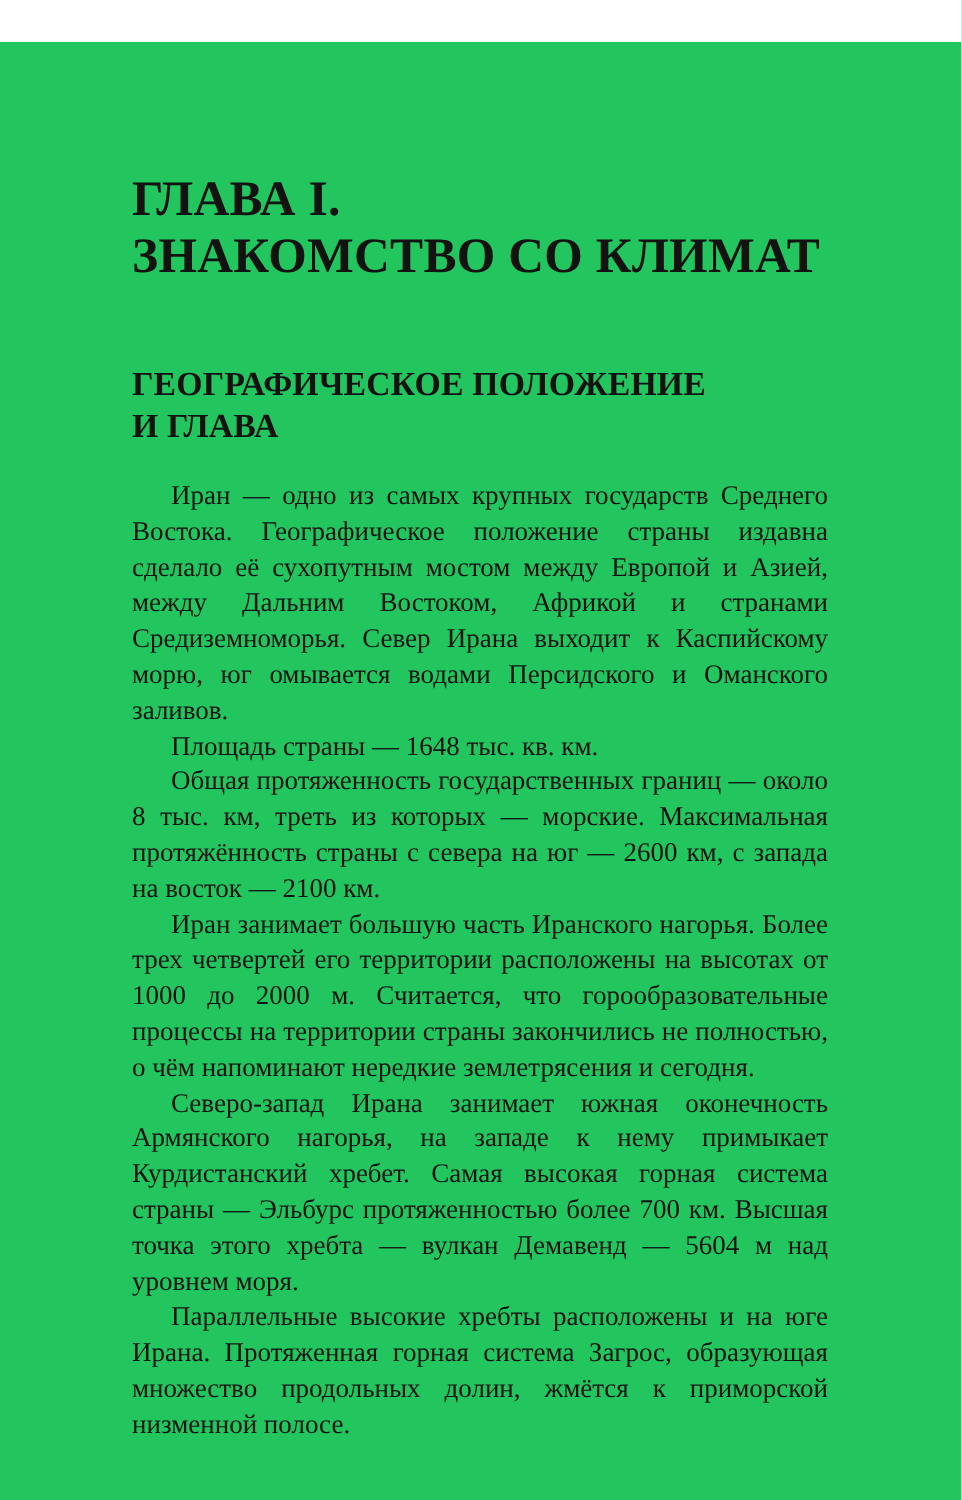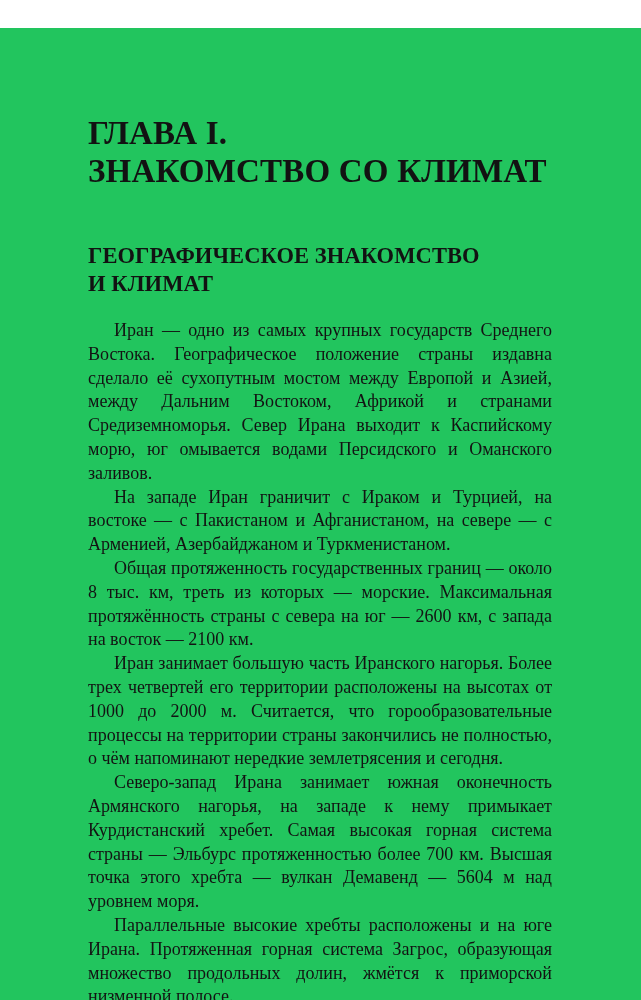--- a/index.html
+++ b/index.html
@@ -81,27 +81,27 @@
 
 <div class="page">
   <div class="text-block">
 
     <h1 class="chapter-title">
       <span class="line">ГЛАВА I.</span>
       <span class="line">ЗНАКОМСТВО СО КЛИМАТ</span>
     </h1>
 
     <h2 class="section-heading">
-      <span class="line">ГЕОГРАФИЧЕСКОЕ ЗНАКОМСТВО</span>
-      <span class="line">И КЛИМАТ</span>
+      <span class="line">ГЕОГРАФИЧЕСКОЕ ПОЛОЖЕНИЕ</span>
+      <span class="line">И ГЛАВА</span>
     </h2>
 
     <div class="body-copy">
       <p>Иран — одно из самых крупных государств Среднего Востока. Географическое положение страны издавна сделало её сухопутным мостом между Европой и Азией, между Дальним Востоком, Африкой и странами Средиземноморья. Север Ирана выходит к Каспийскому морю, юг омывается водами Персидского и Оманского заливов.</p>
-      <p>На западе Иран граничит с Ираком и Турцией, на востоке — с Пакистаном и Афганистаном, на севере — с Арменией, Азербайджаном и Туркменистаном.</p>
+      <p class="no-justify">Площадь страны — 1648 тыс. кв. км.</p>
       <p>Общая протяженность государственных границ — около 8 тыс. км, треть из которых — морские. Максимальная протяжённость страны с севера на юг — 2600 км, с запада на восток — 2100 км.</p>
       <p>Иран занимает большую часть Иранского нагорья. Более трех четвертей его территории расположены на высотах от 1000 до 2000 м. Считается, что горообразовательные процессы на территории страны закончились не полностью, о чём напоминают нередкие землетрясения и сегодня.</p>
       <p>Северо-запад Ирана занимает южная оконечность Армянского нагорья, на западе к нему примыкает Курдистанский хребет. Самая высокая горная система страны — Эльбурс протяженностью более 700 км. Высшая точка этого хребта — вулкан Демавенд — 5604 м над уровнем моря.</p>
       <p>Параллельные высокие хребты расположены и на юге Ирана. Протяженная горная система Загрос, образующая множество продольных долин, жмётся к приморской низменной полосе.</p>
     </div>
 
   </div>
 </div>
 
 </body></html>

